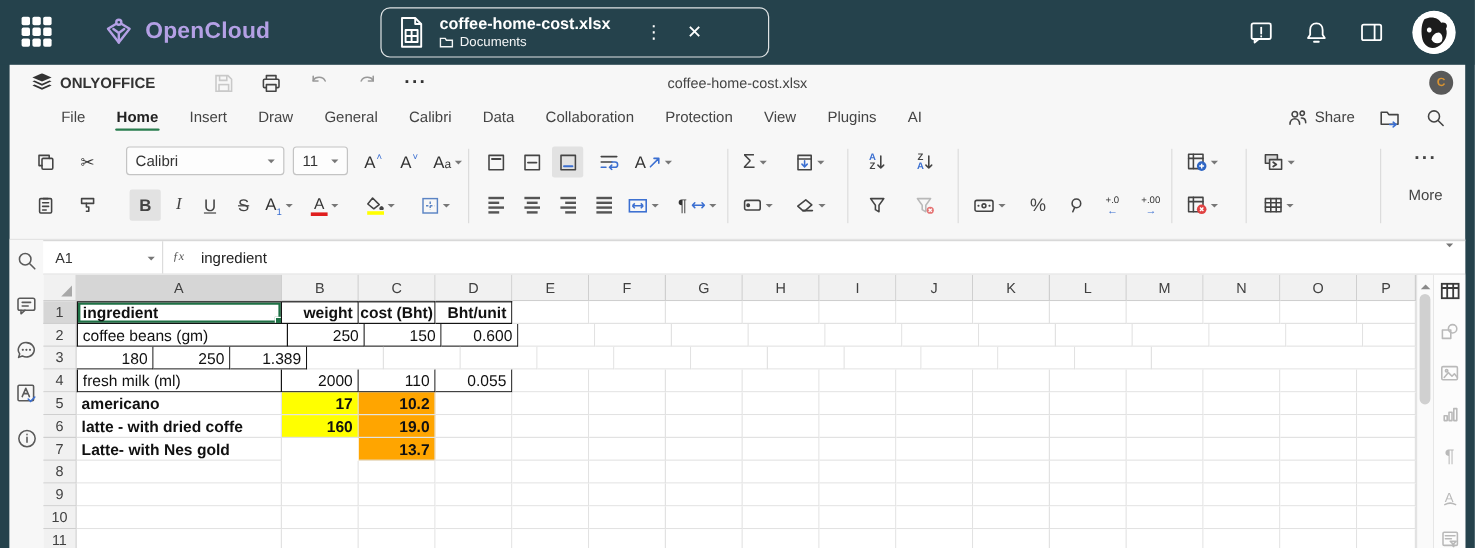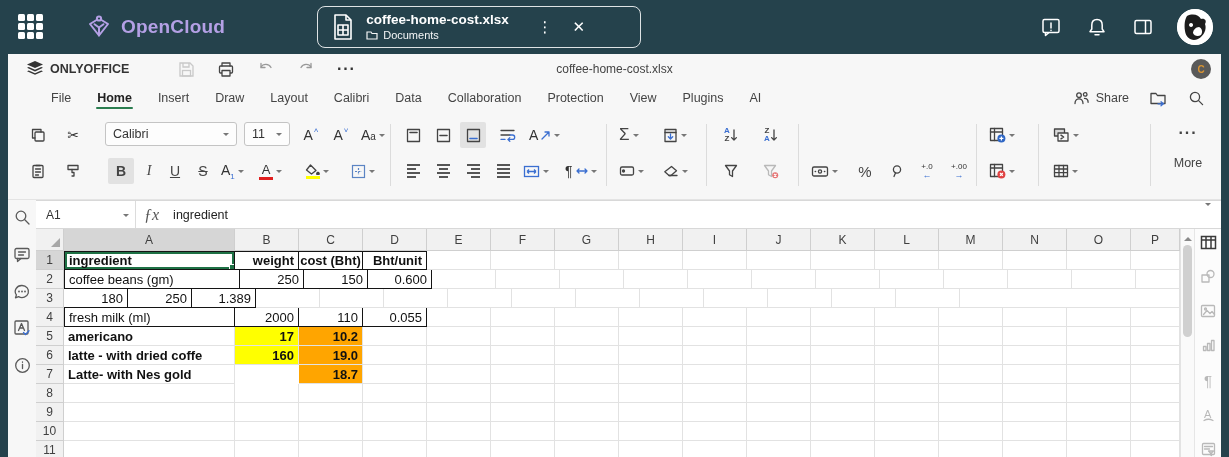--- a/index.html
+++ b/index.html
@@ -57,21 +57,21 @@
   .bluearrow{font-size:9px;color:#3b6fd1;line-height:.9;}
   .more-wrap{position:absolute;width:44px;text-align:center;color:#444;cursor:pointer;}
 
   
   .content{flex:1;display:flex;min-height:0;}
   .left-rail{width:28px;background:#f7f7f7;display:flex;flex-direction:column;align-items:center;padding-top:8px;gap:19px;}
   .railico{width:18px;height:18px;display:flex;align-items:center;justify-content:center;cursor:pointer;}
   .main-col{flex:1;display:flex;flex-direction:column;min-width:0;}
   .fbar{height:27px;background:#fff;border-top:1px solid #d8d8d8;border-bottom:1px solid #d8d8d8;display:flex;align-items:center;}
   .namebox{width:100px;height:100%;display:flex;align-items:center;padding:0 6px 0 10px;font-size:12px;color:#333;border-right:1px solid #dcdcdc;cursor:pointer;box-sizing:border-box;}
-  .fx{font-style:italic;font-family:"Liberation Serif",serif;font-size:16px;color:#555;padding:0 8px;cursor:pointer;}
+  .fx{font-style:italic;font-family:"Liberation Serif",serif;font-size:10px;color:#555;padding:0 8px;cursor:pointer;}
   .fval{font-size:12.5px;color:#222;padding-left:6px;flex:1;cursor:text;}
   .fchev{padding:0 10px;cursor:pointer;}
 
   
   .sheet-row{flex:1;display:flex;min-height:0;background:#fff;}
   .grid{flex:1;overflow:hidden;background:#fff;}
   .grow{display:flex;height:19px;}
   .ghrow{display:flex;height:22px;}
   .ghead,.rhead,.corner{background:#f1f1f1;border-right:1px solid #cfcfcf;border-bottom:1px solid #cfcfcf;box-sizing:border-box;display:flex;align-items:center;justify-content:center;font-size:12px;color:#404040;cursor:pointer;flex:none;}
   .ghead.selhdr,.rhead.selhdr{background:#d6d6d6;}
@@ -245,21 +245,21 @@
       <span class="doc-title">coffee-home-cost.xlsx</span>
       <span class="avatar-c">C</span>
     </div>
 
     <nav class="menubar">
       <div class="mitems" id="menu-items">
           <span class="mitem">File</span>
           <span class="mitem active">Home</span>
           <span class="mitem">Insert</span>
           <span class="mitem">Draw</span>
-          <span class="mitem">Layout</span>
+          <span class="mitem">General</span>
           <span class="mitem">Calibri</span>
           <span class="mitem">Data</span>
           <span class="mitem">Collaboration</span>
           <span class="mitem">Protection</span>
           <span class="mitem">View</span>
           <span class="mitem">Plugins</span>
           <span class="mitem">AI</span>
         </div>
       <div class="mright">
         <span class="share">
@@ -815,21 +815,21 @@
                 <div class="cell" style="width: 64px;"></div>
                 <div class="cell" style="width: 64px;"></div>
                 <div class="cell" style="width: 64px;"></div>
                 <div class="cell" style="width: 64px;"></div>
                 <div class="cell" style="flex: 1 1 0%; min-width: 0px;"></div>
               </div>
               <div class="grow">
                 <div class="rhead">7</div>
                 <div class="cell bold" style="width: 171px;">Latte- with Nes gold</div>
                 <div class="cell bold num" style="width: 64px; background: rgb(255, 255, 0); margin-top: 44px;">3.5</div>
-                <div class="cell bold num" style="width: 64px; background: rgb(255, 165, 0);">18.7</div>
+                <div class="cell bold num" style="width: 64px; background: rgb(255, 165, 0);">13.7</div>
                 <div class="cell bold" style="width: 64px;"></div>
                 <div class="cell" style="width: 64px;"></div>
                 <div class="cell" style="width: 64px;"></div>
                 <div class="cell" style="width: 64px;"></div>
                 <div class="cell" style="width: 64px;"></div>
                 <div class="cell" style="width: 64px;"></div>
                 <div class="cell" style="width: 64px;"></div>
                 <div class="cell" style="width: 64px;"></div>
                 <div class="cell" style="width: 64px;"></div>
                 <div class="cell" style="width: 64px;"></div>

